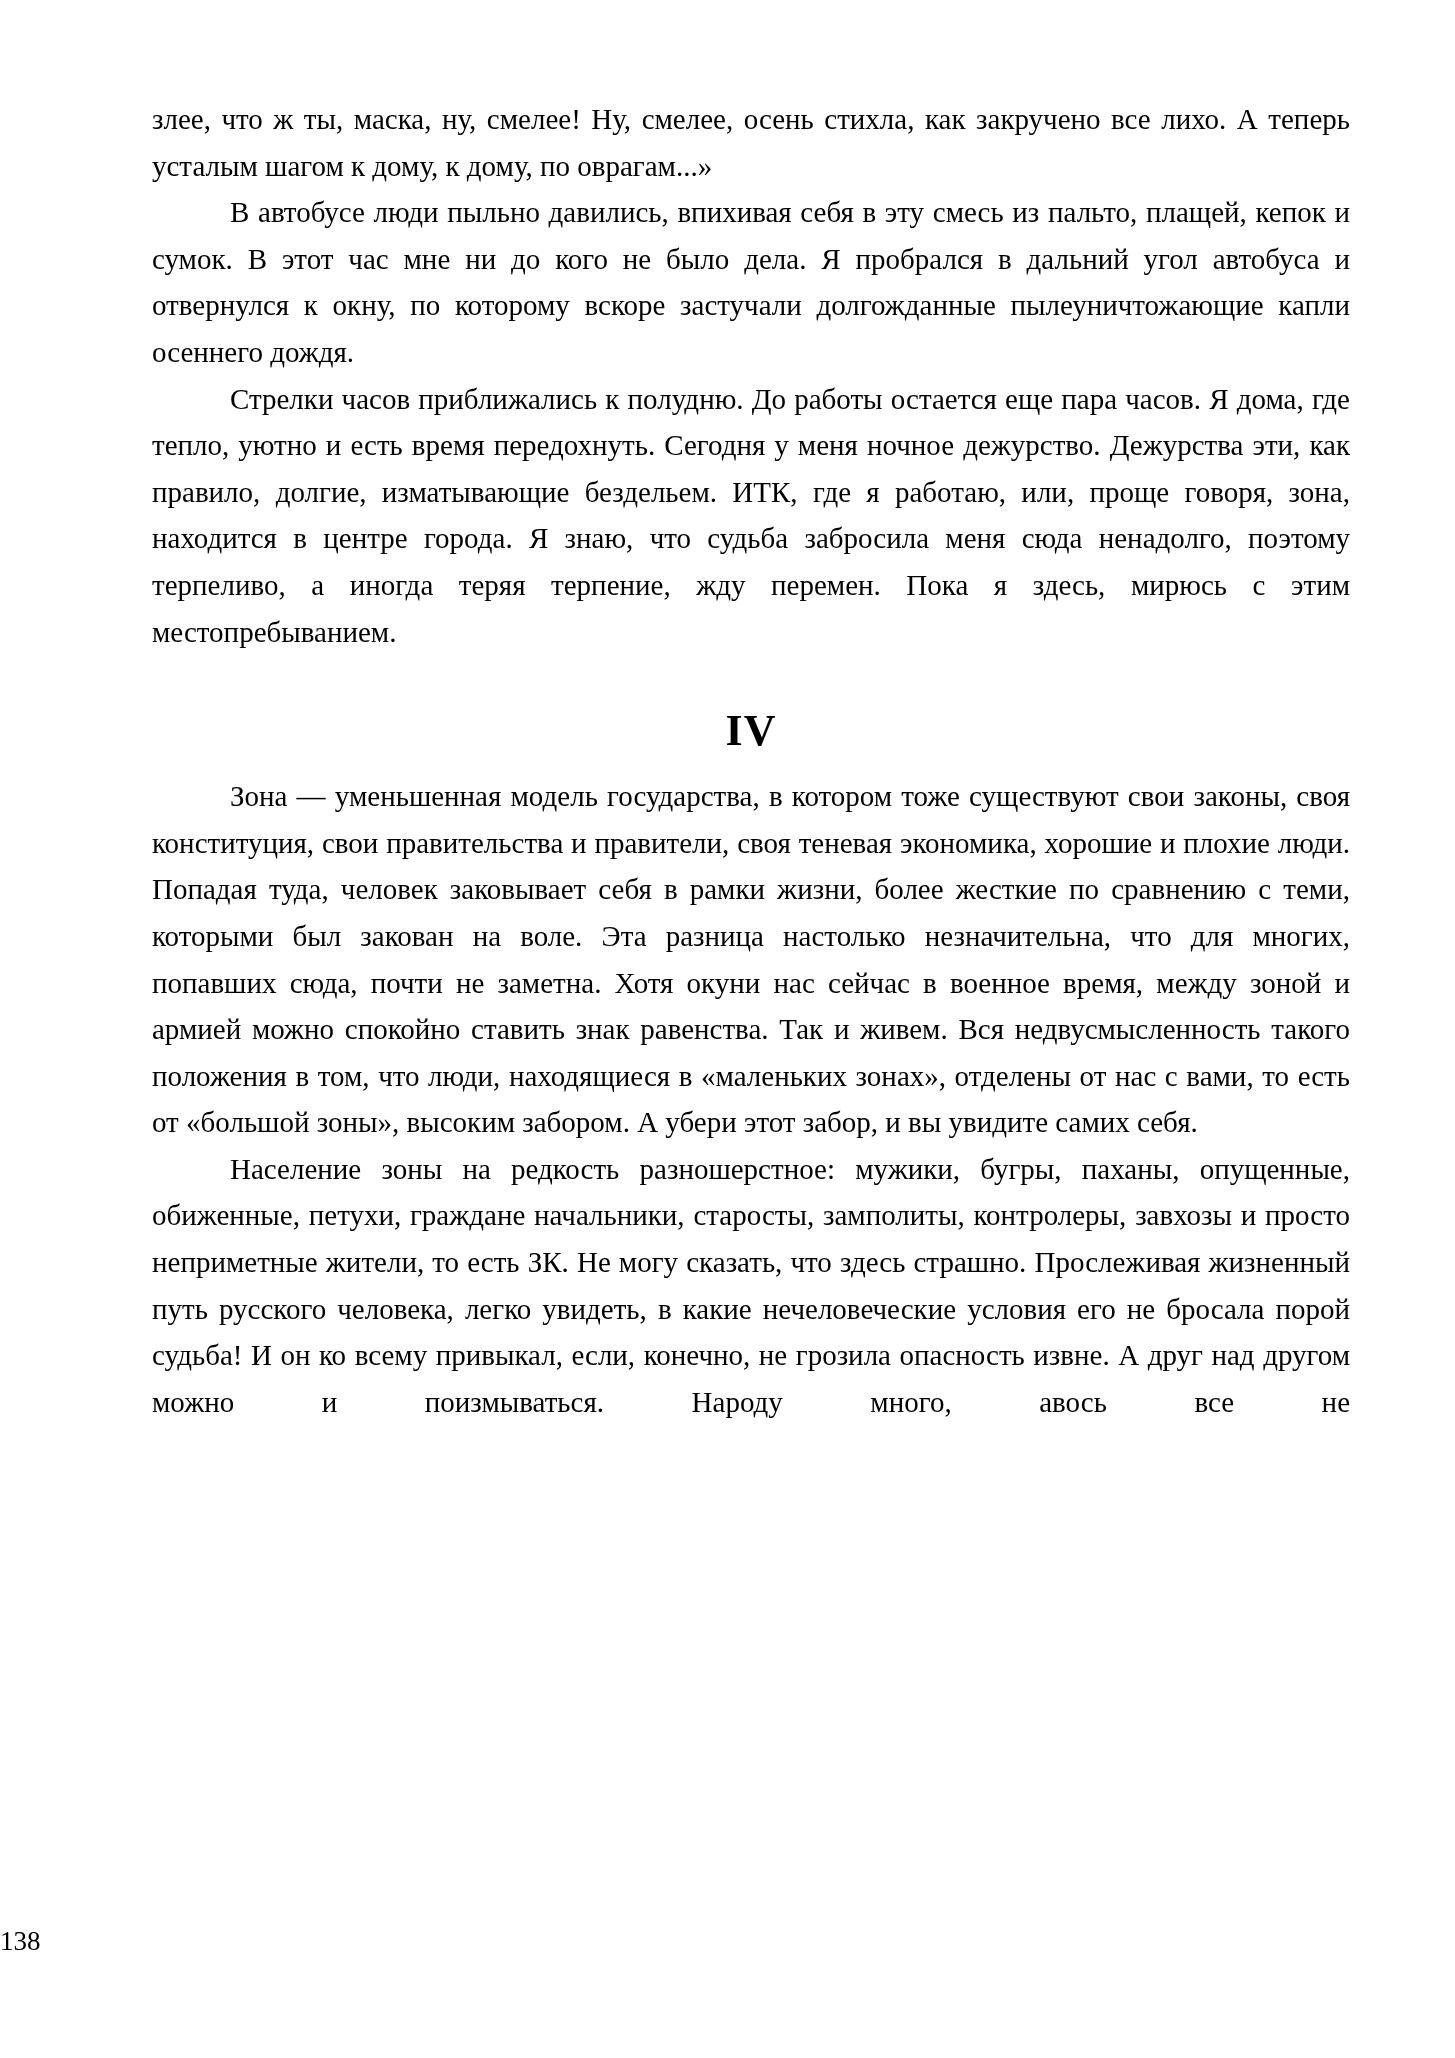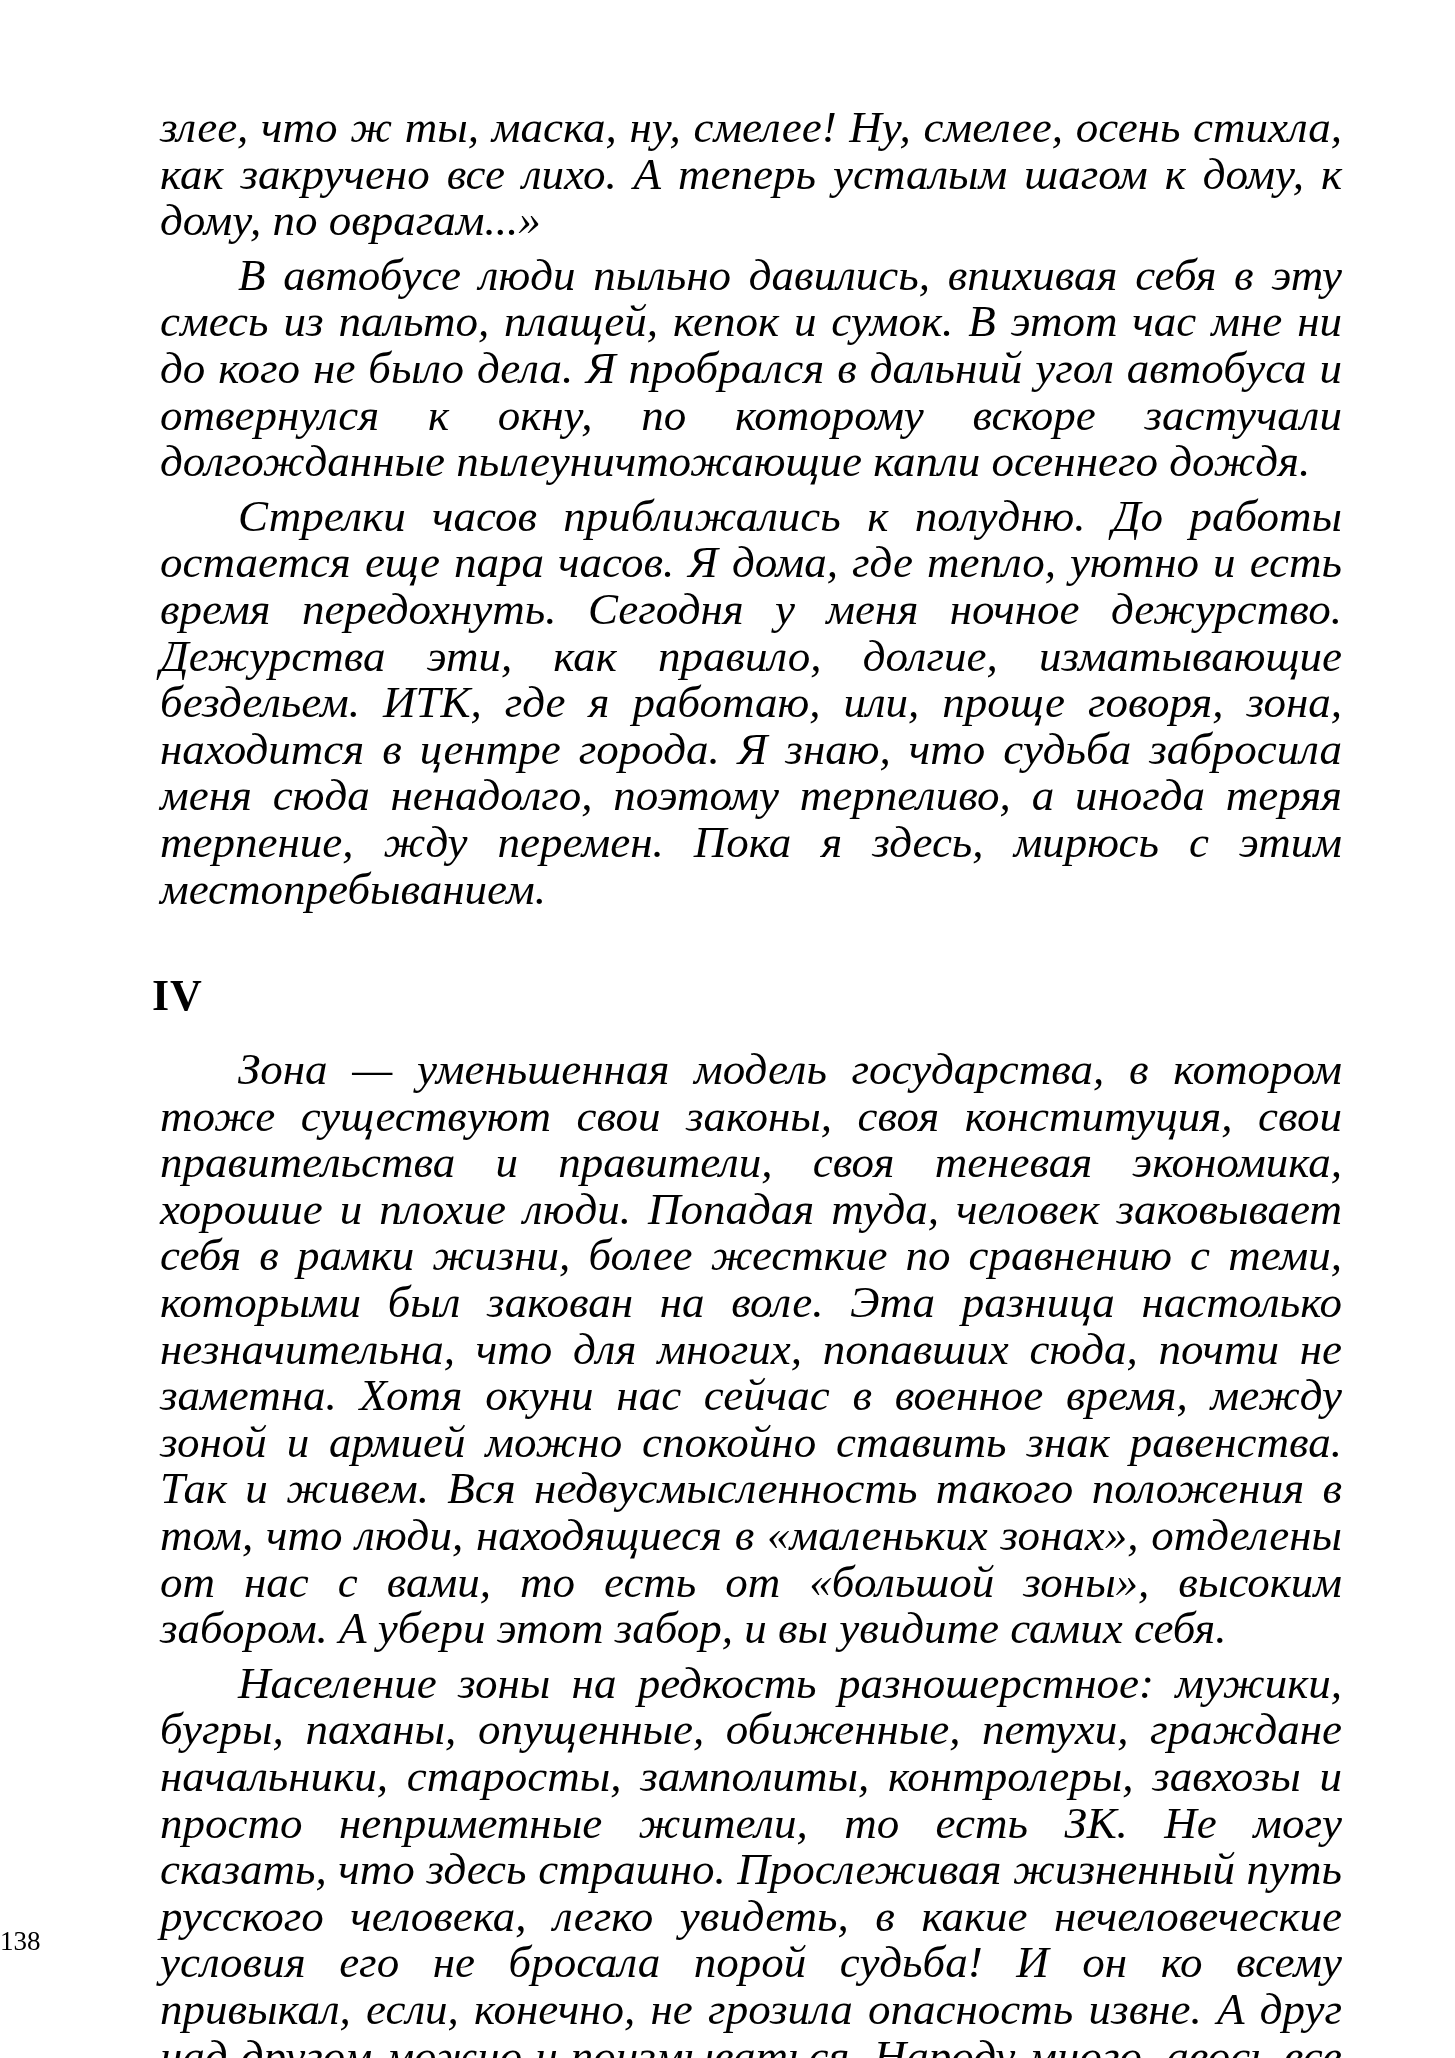--- a/index.html
+++ b/index.html
@@ -20,40 +20,40 @@
     box-sizing: border-box;
     overflow: hidden;
   }
   .text-block {
     position: absolute;
     left: 152px;
     top: 96px;
     width: 1198px;
   }
   p.para {
-    margin: 8px;
+    margin: 0;
     text-align: justify;
     text-justify: inter-word;
     text-indent: 78px;
-    font-size: 45px;
+    font-size: 29px;
     line-height: 46.6px;
     letter-spacing: 0px;
     word-spacing: 0px;
     hyphens: none;
-    font-style: italic;
   }
   p.para.no-indent {
     text-indent: 0;
   }
   
   p.para.force-justify-last {
     text-align-last: justify;
   }
   .chapter-heading {
     margin: 0;
+    text-align: center;
     font-size: 44px;
     line-height: 52px;
     font-weight: bold;
     text-indent: 0;
     padding-top: 50px;
     padding-bottom: 16px;
     letter-spacing: 1px;
   }
   .para-gap-before {
     padding-top: 0px;

